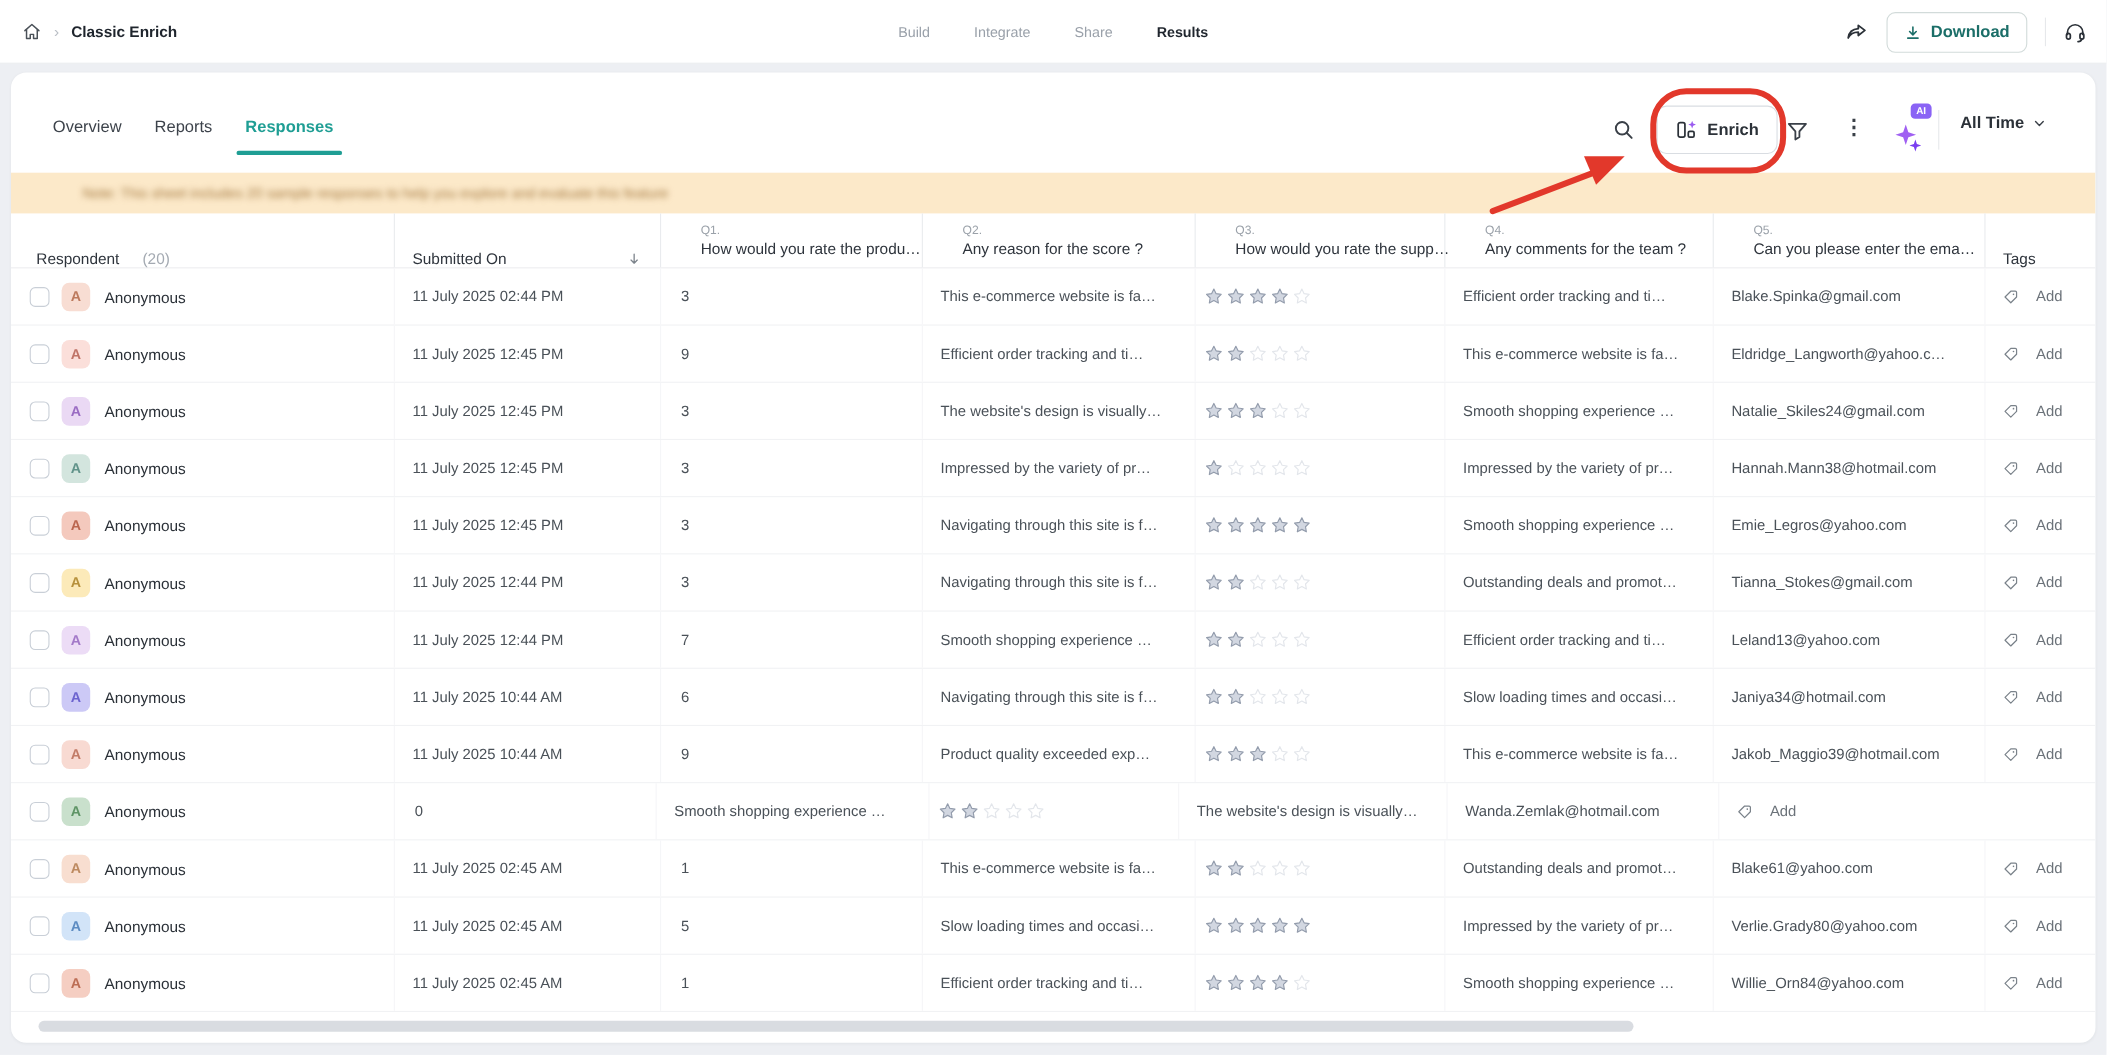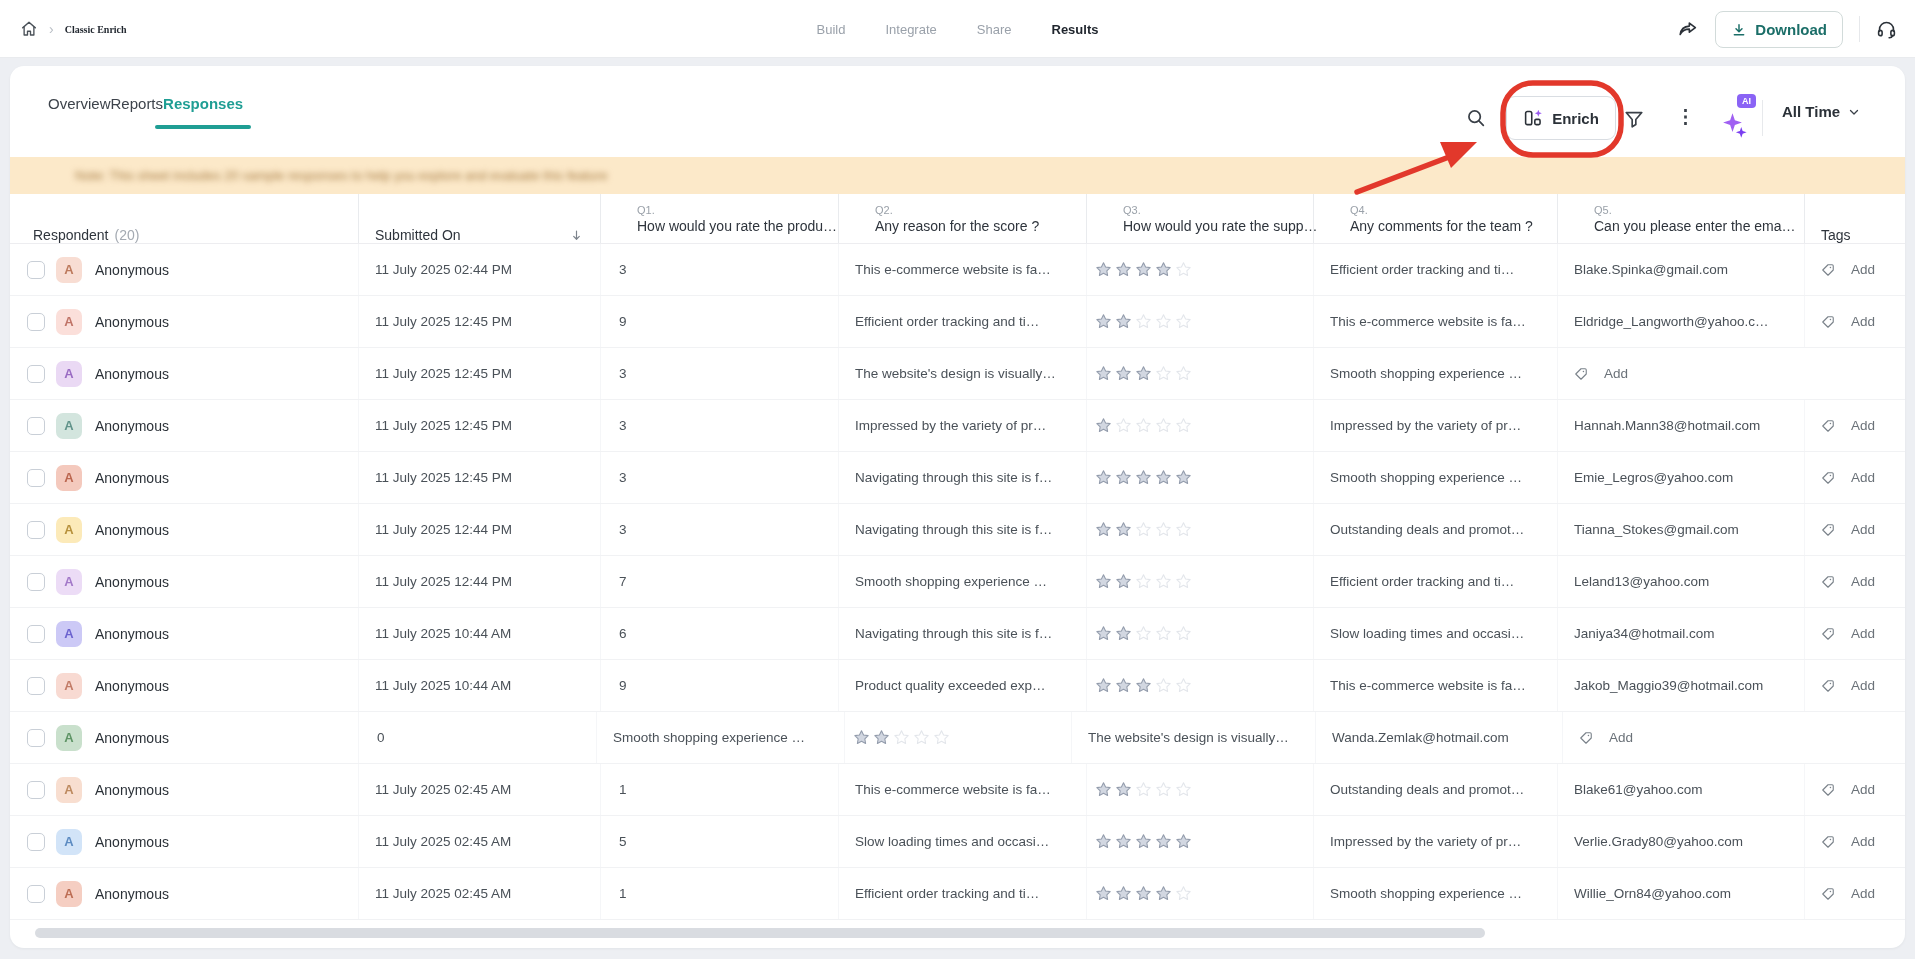--- a/index.html
+++ b/index.html
@@ -6,36 +6,36 @@
   html,body { width:1915px; height:959px; }
   body {
     font-family:"Liberation Sans", sans-serif;
     background:var(--page-bg,#edeff3);
     position:relative; overflow:hidden;
     color:#2b3138;
   }
   
   .topbar { position:absolute; left:0; top:0; width:1915px; height:58px; background:#fff; border-bottom:1px solid #e9ebee; }
   .breadcrumb { position:absolute; left:20px; top:0; height:58px; display:flex; align-items:center; gap:11px; }
-  .crumb-title { font-size:10px; font-weight:700; color:#1f252d;font-family:Liberation Serif, serif; }
+  .crumb-title { font-size:14px; font-weight:700; color:#1f252d; }
   .chev { color:#b9bec5; font-size:14px; }
   .nav-tabs { position:absolute; left:50%; transform:translateX(-50%); top:0; height:58px; display:flex; align-items:center; gap:40px; }
   .ntab { font-size:13px; font-weight:500; color:#9aa1aa; cursor:pointer; }
   .ntab.active { color:#1f252d; font-weight:700; }
   .topbar-right { position:absolute; right:18px; top:0; height:58px; display:flex; align-items:center; gap:16px; }
   .icon-btn { display:flex; align-items:center; justify-content:center; cursor:pointer; }
   .dl-btn { display:flex; align-items:flex-end; gap:8px; padding:9px 15px; border:1px solid #d2dbda; border-radius:8px; background:#fff;
             color:var(--download,#1b6e68); font-size:15px; font-weight:700; cursor:pointer; }
   .vdiv { width:1px; height:26px; background:#e6e8eb; }
   svg.ic { display:block; }
   
   .card { position:absolute; left:10px; top:66px; width:1895px; height:882px; background:#fff; border-radius:14px;
           box-shadow:0 1px 3px rgba(20,30,40,.05); overflow:hidden; }
   .tabs-row { position:relative; height:91px; }
-  .card-tabs { position:absolute; left:38px; top:0; height:75px; display:flex; }
+  .card-tabs { position:absolute; left:38px; top:12px; height:75px; display:flex; gap:30px; }
   .ctab { display:flex; align-items:center; height:100%; position:relative; font-size:15px; font-weight:500; color:#3d434b; cursor:pointer; }
   .ctab.active { color:var(--accent,#1f9e94); font-weight:700; }
   .ctab.active::after { content:""; position:absolute; left:-8px; right:-8px; bottom:12px; height:4px; border-radius:2px; background:var(--accent,#1f9e94); }
   
   .ctrl { position:absolute; cursor:pointer; }
   .search-ic { left:1455px; top:41px; }
   .enrich-btn { left:1496px; top:30px; width:110px; height:44px; border:1.5px solid #d9dde2; border-radius:9px; background:#fff;
                 display:flex; align-items:center; justify-content:center; gap:8px; font-size:15px; font-weight:600; color:#2b3138; }
   .funnel-ic { left:1613px; top:42px; }
   .kebab-ic { left:1666px; top:41px; font-size:19px; font-weight:700; color:#3a4048; letter-spacing:0; line-height:1; }
@@ -44,21 +44,21 @@
               padding:2px 5px; border-radius:4px; }
   .divider2 { left:1752px; top:34px; width:1px; height:36px; background:#e7e9ec; cursor:default; }
   .all-time { left:1772px; top:0; height:91px; display:flex; align-items:center; gap:7px; font-size:15px; font-weight:600; color:#2b3138; }
   
   .banner { height:37px; background:var(--banner-bg,#fce9c9); display:flex; align-items:center; padding-left:65px; }
   .banner-text { font-size:13px; color:#a57b43; filter:blur(3px); white-space:nowrap; user-select:none; }
   
   .thead { display:flex; height:50px; border-bottom:1px solid #ededf0; }
   .hc { flex:none; display:flex; align-items:flex-end; height:100%; padding-left:16px; font-size:14px; font-weight:500; color:#2e343c; }
   .hc + .hc { border-left:1px solid #e9ebee; }
-  .hc .count { color:#a4aab2; margin-left:6px; font-weight:400; }
+  .hc .count { color:#a4aab2; margin-left:21px; font-weight:400; }
   .hc.first { padding-left:23px; }
   .qcell { flex-direction:column; align-items:flex-start; justify-content:center;padding-left:36px; }
   .qlabel { font-size:11px; color:#9aa1a9; margin-bottom:2px; }
   .qtitle { font-size:14px; font-weight:500; color:#2e343c; white-space:nowrap; }
   .sort-ic { margin-left:auto; margin-right:16px; }
   .w-resp{width:348px} .w-sub{width:242px} .w-q1{width:238px} .w-q2{width:248px}
   .w-q3{width:227px} .w-q4{width:244px} .w-q5{width:247px} .w-tags{flex:1 1 auto}
   .trow { display:flex; height:52px; border-bottom:1px solid #f1f2f4; cursor:pointer; }
   .cell { flex:none; display:flex; align-items:center; height:100%; padding-left:16px; font-size:13.5px; color:#4a5158; overflow:hidden; white-space:nowrap; }
   .cell + .cell { border-left:1px solid #f5f6f8; }
@@ -316,20 +316,21 @@
             <path d="M12 2.5l2.9 5.9 6.5.95-4.7 4.6 1.1 6.45L12 17.3l-5.8 3.1 1.1-6.45-4.7-4.6 6.5-.95z"></path>
           </svg>
           <svg class="star empty" viewBox="0 0 24 24">
             <path d="M12 2.5l2.9 5.9 6.5.95-4.7 4.6 1.1 6.45L12 17.3l-5.8 3.1 1.1-6.45-4.7-4.6 6.5-.95z"></path>
           </svg>
           <svg class="star empty" viewBox="0 0 24 24">
             <path d="M12 2.5l2.9 5.9 6.5.95-4.7 4.6 1.1 6.45L12 17.3l-5.8 3.1 1.1-6.45-4.7-4.6 6.5-.95z"></path>
           </svg>
         </div>
     <div class="cell w-q4">Smooth shopping experience …</div>
+    <div class="cell w-q5">Natalie_Skiles24@gmail.com</div>
     <div class="cell w-tags">
       <span class="tag-add">
         <svg class="ic" width="14" height="14" viewBox="0 0 24 24" fill="none" stroke="#7a828a" stroke-width="1.9" stroke-linejoin="round">
           <path d="M3 12 L12 3 h7 a2 2 0 0 1 2 2 v7 l-9 9 z"></path>
               <circle cx="16.2" cy="7.8" r="1.3" fill="#7a828a" stroke="none"></circle>
         </svg>
         <span>Add</span>
       </span>
     </div>
   </div>

